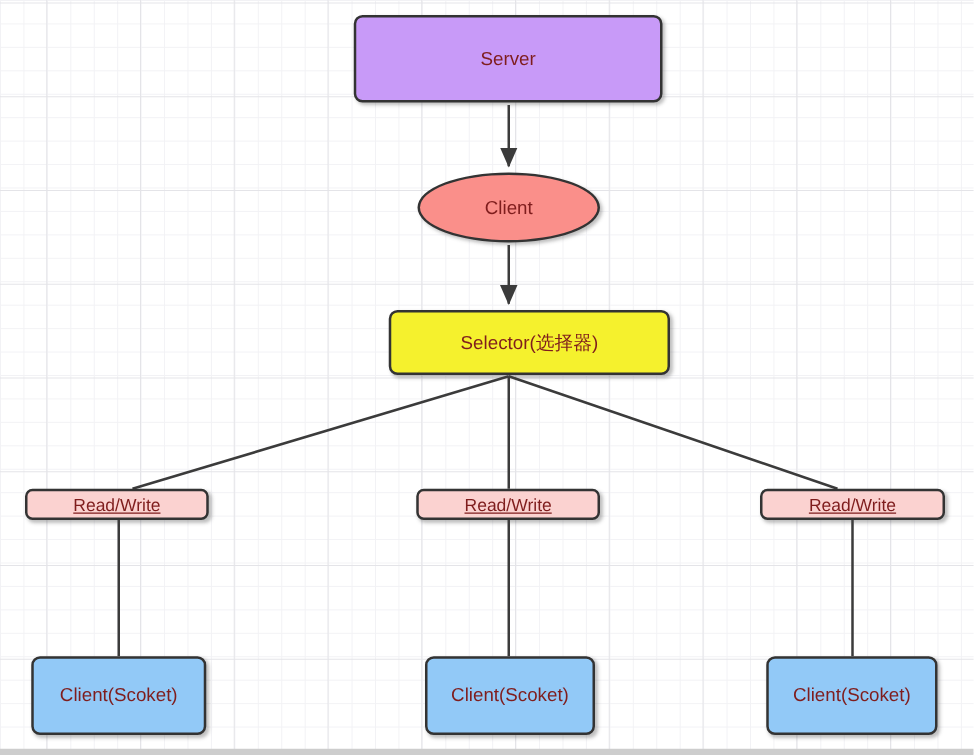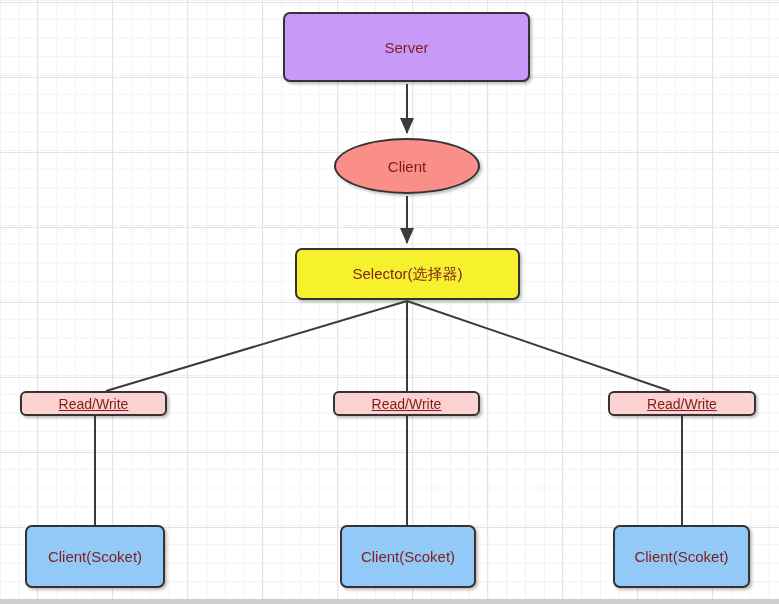--- a/index.html
+++ b/index.html
@@ -94,21 +94,21 @@
   </svg>
 
   <div class="node rect node-server" style="background-color: rgb(200, 154, 248);">
     <span>Server</span>
   </div>
 
   <div class="node ellipse node-thread" style="background-color: rgb(250, 143, 138);">
     <span>Client</span>
   </div>
 
-  <div class="node rect node-selector" style="background-color: rgb(245, 241, 45);">
+  <div class="node rect node-selector" style="background-color: rgb(245, 241, 45); margin-left: 16px;">
     <span>Selector(选择器)</span>
   </div>
 
   <div class="node small node-rw-1" style="background-color: rgb(251, 210, 208);">
     <span>Read/Write</span>
   </div>
 
   <div class="node small node-rw-2" style="background-color: rgb(251, 210, 208);">
     <span>Read/Write</span>
   </div>

